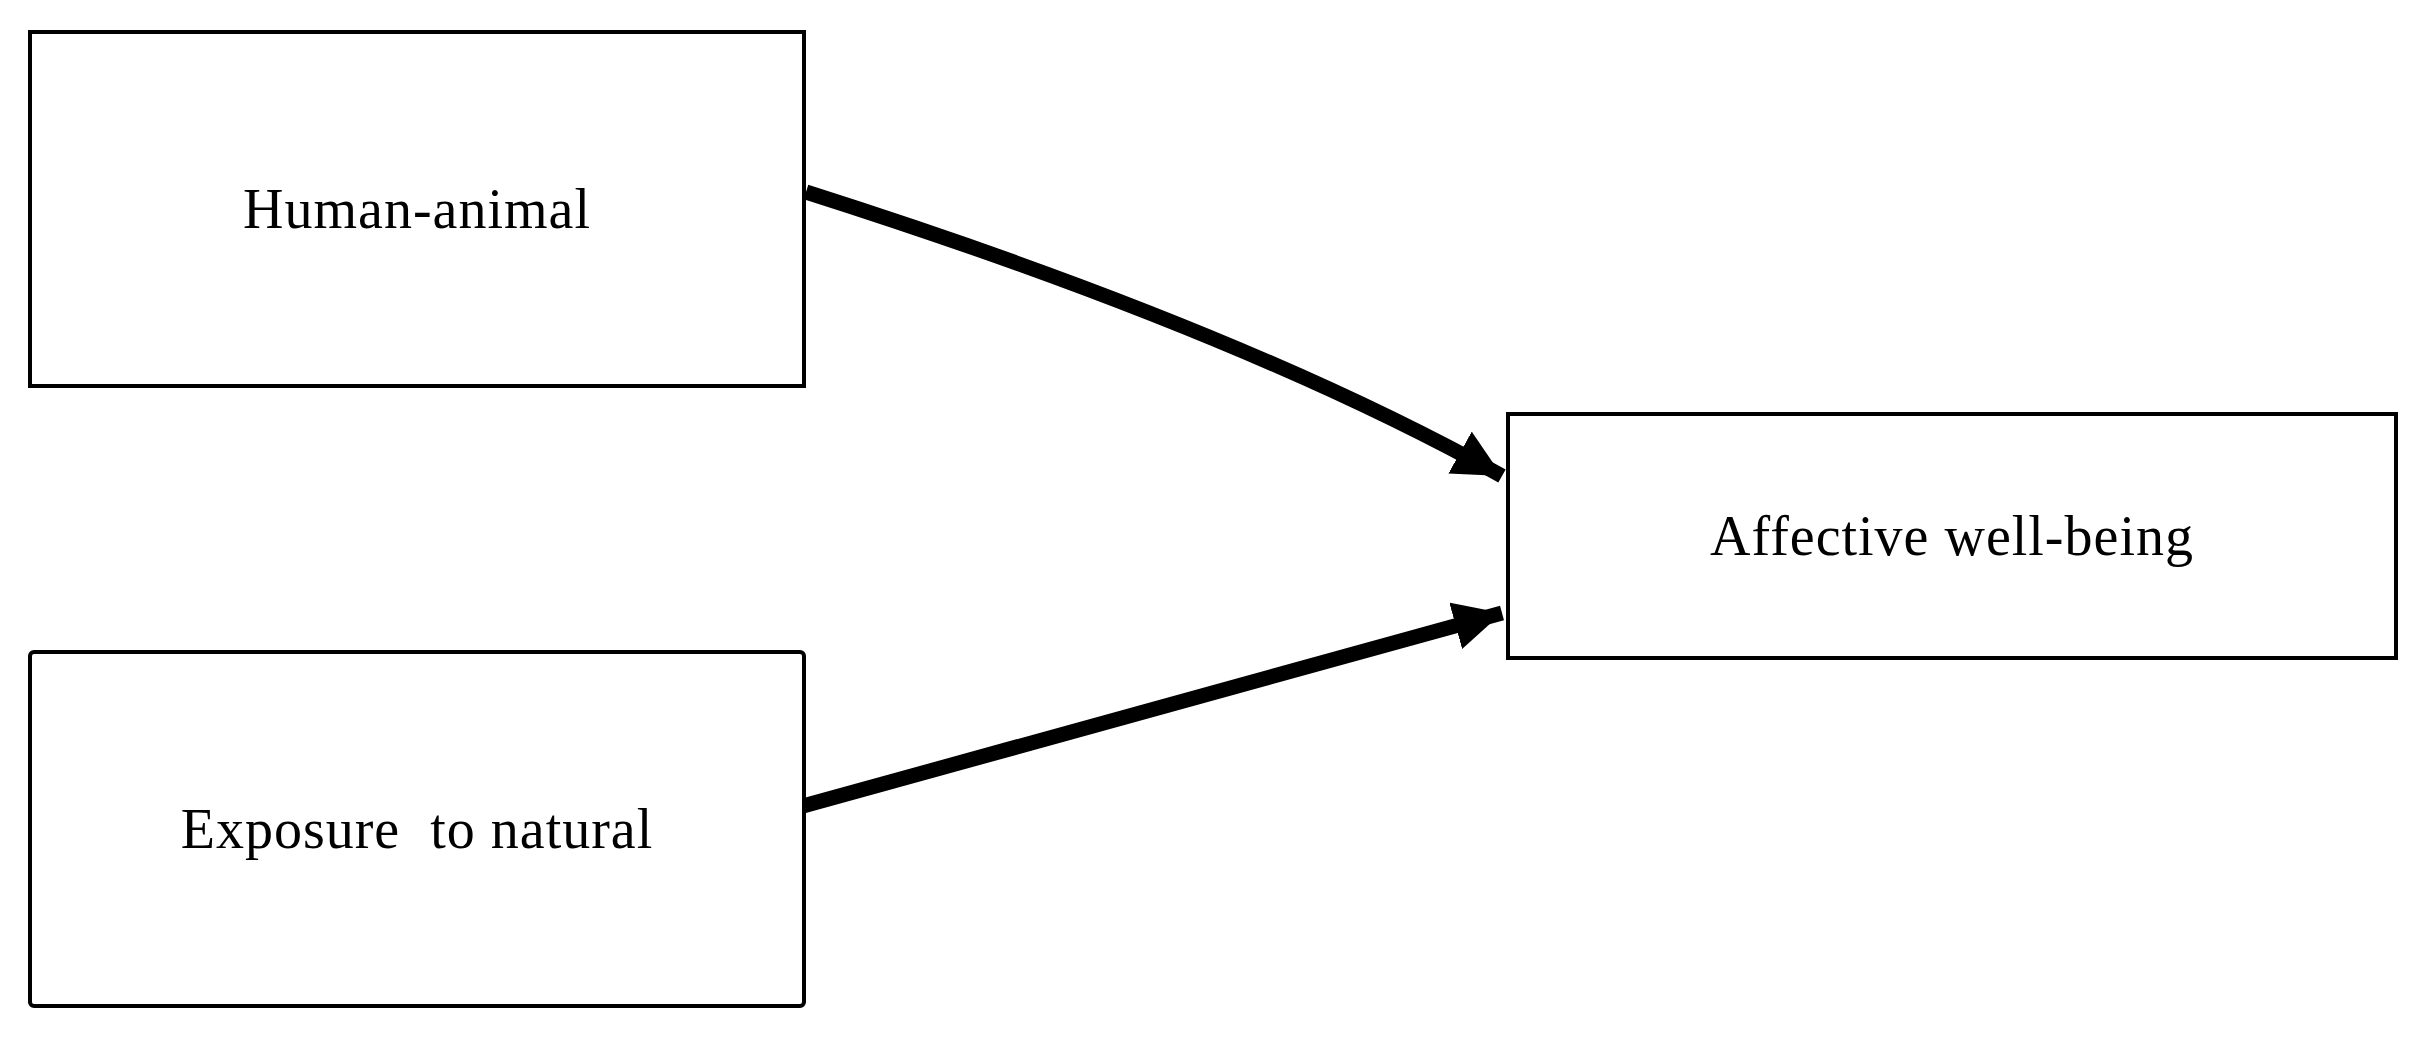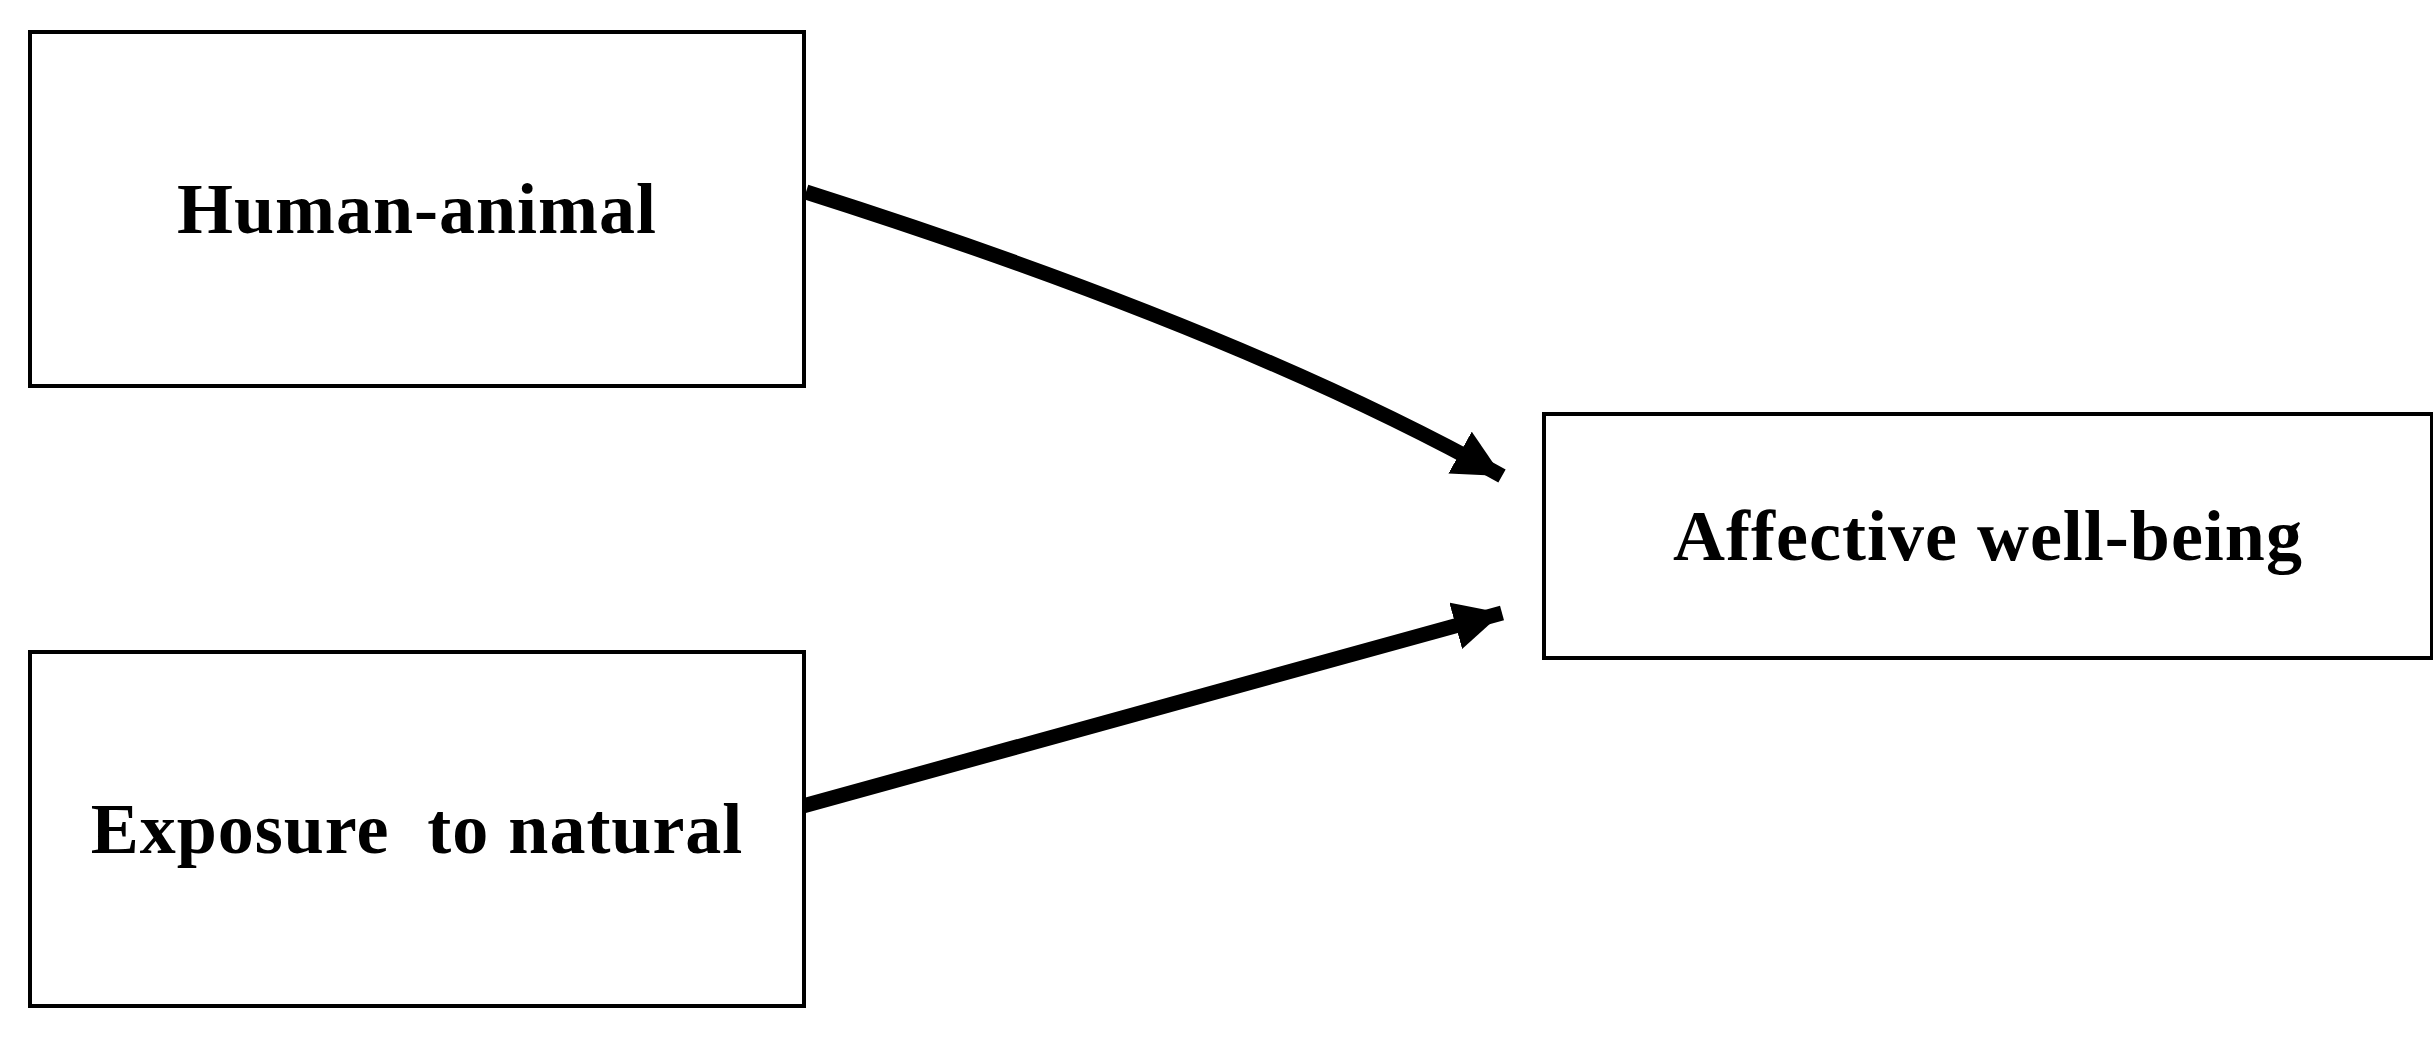--- a/index.html
+++ b/index.html
@@ -28,29 +28,28 @@
     box-sizing: border-box;
     border: 4px solid #000000;
     background: #ffffff;
     display: flex;
     flex-direction: column;
     justify-content: center;
     align-items: center;
     color: #000000;
   }
   .node-human { left: 28px; top: 30px;  width: 778px; height: 358px; }
-  .node-nature { left: 28px; top: 650px; width: 778px; height: 358px; }
-  .node-awb   { left: 1506px; top: 412px; width: 892px; height: 248px; margin-left: 36px; }
+  .node-nature { left: 28px; top: 650px; width: 778px; height: 358px; border-radius: 6px; }
+  .node-awb   { left: 1506px; top: 412px; width: 892px; height: 248px; }
   .node-line {
-    font-size: 72px;
+    font-size: 56px;
     line-height: 120px;
     letter-spacing: 1px;
     text-align: center;
     white-space: pre-wrap; 
-    font-weight: bold;
   }
 </style>
 </head>
 <body>
 
 <div class="canvas">
 
   <svg class="edges-layer" viewBox="0 0 2433 1037" xmlns="http://www.w3.org/2000/svg">
     <defs>
       <marker id="arrowhead" markerUnits="userSpaceOnUse" markerWidth="54" markerHeight="52" refX="48" refY="24" orient="auto">

